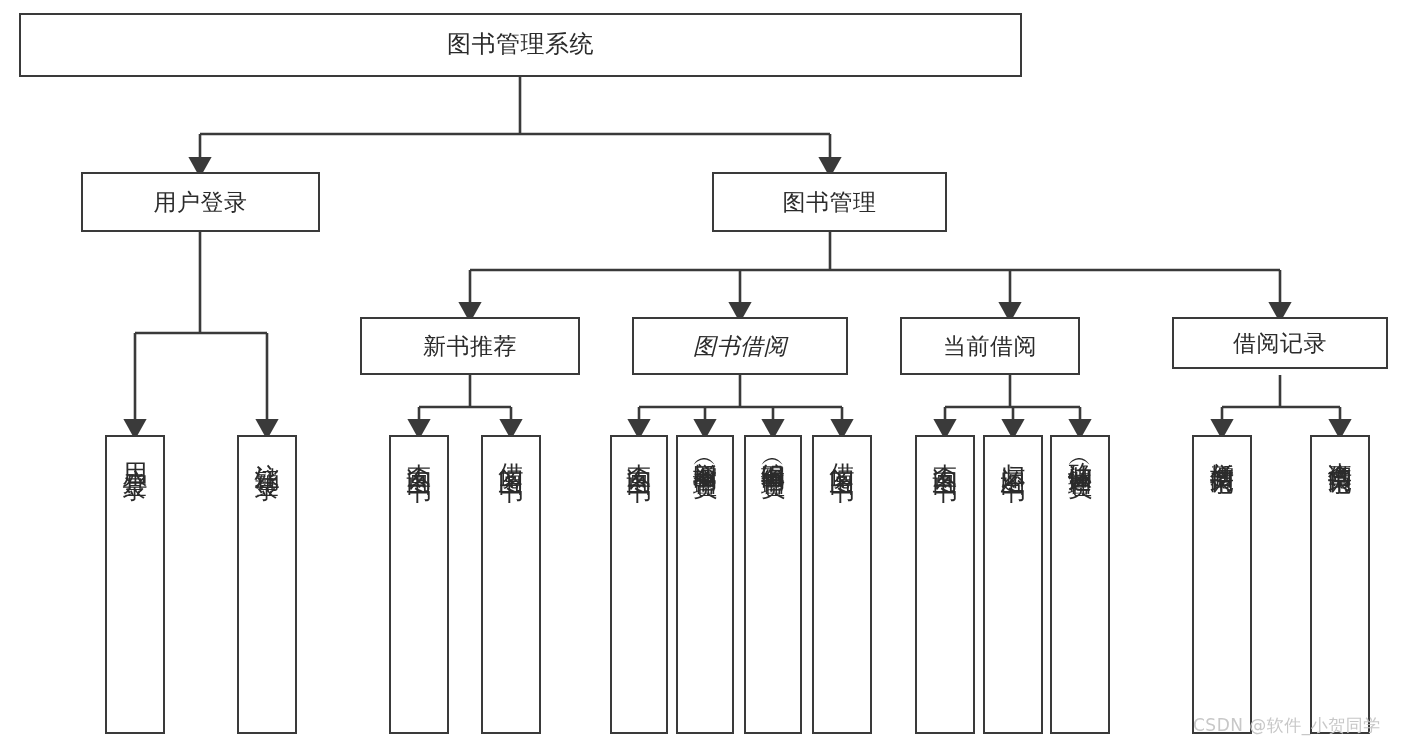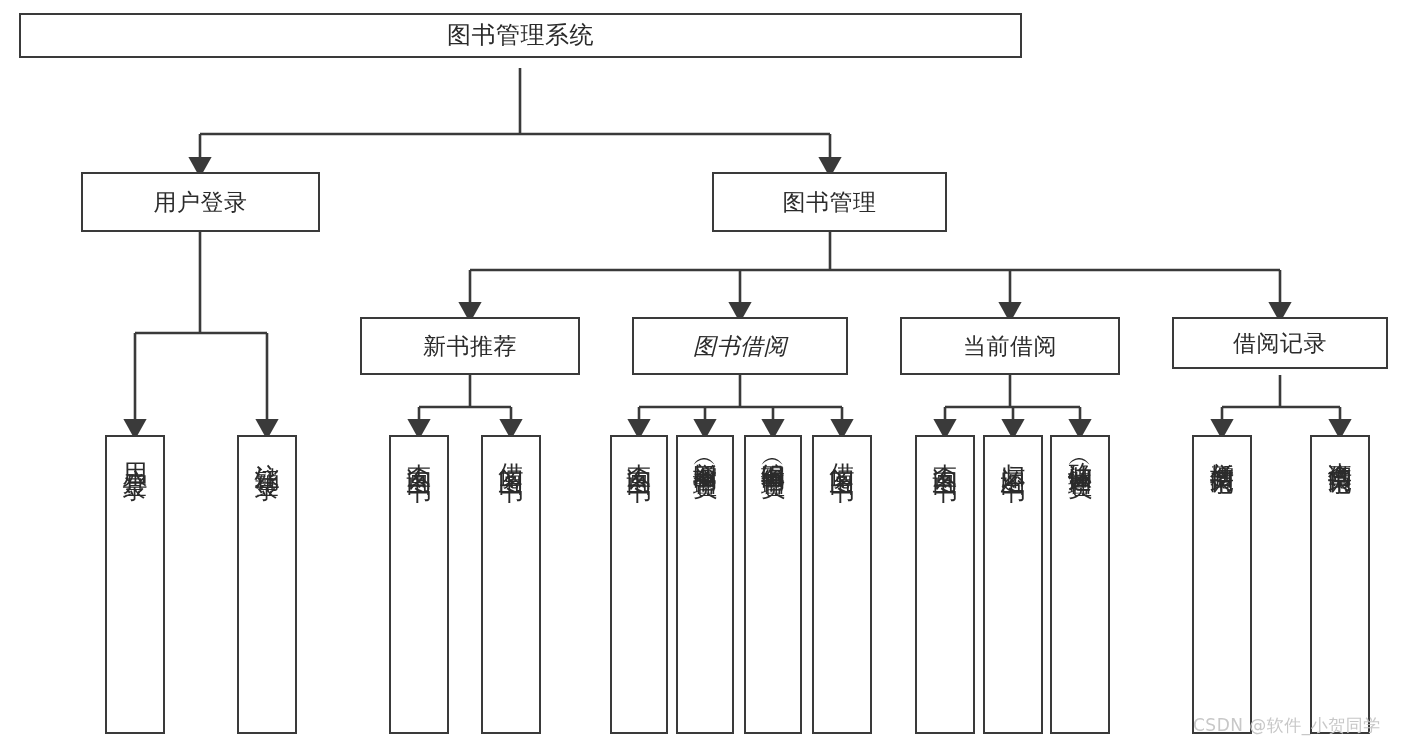--- a/index.html
+++ b/index.html
@@ -124,38 +124,38 @@
       <path d="M1013,407 L1013,422" marker-end="url(#arr)"></path>
       <path d="M1080,407 L1080,422" marker-end="url(#arr)"></path>
 
       <path d="M1280,375 L1280,407"></path>
       <path d="M1222,407 L1340,407"></path>
       <path d="M1222,407 L1222,422" marker-end="url(#arr)"></path>
       <path d="M1340,407 L1340,422" marker-end="url(#arr)"></path>
     </g>
   </svg>
 
-  <div class="node h root" style="left:19px;top:13px;width:1003px;height:45px;">
+  <div class="node h root" style="left:19px;top:13px;width:1003px;height:64px;">
     <span class="label">图书管理系统</span>
   </div>
 
   <div class="node h" style="left:81px;top:172px;width:239px;height:60px;">
     <span class="label">用户登录</span>
   </div>
   <div class="node h" style="left:360px;top:317px;width:220px;height:58px;">
     <span class="label">新书推荐</span>
   </div>
 
   <div class="node h" style="left:712px;top:172px;width:235px;height:60px;">
     <span class="label">图书管理</span>
   </div>
   <div class="node h" style="left:632px;top:317px;width:216px;height:58px;font-style:italic;">
     <span class="label">图书借阅</span>
   </div>
-  <div class="node h" style="left:900px;top:317px;width:220px;height:58px;">
+  <div class="node h" style="left:900px;top:317px;width:180px;height:58px;">
     <span class="label">当前借阅</span>
   </div>
   <div class="node h" style="left:1172px;top:317px;width:216px;height:52px;">
     <span class="label">借阅记录</span>
   </div>
 
   <div class="node v" style="left:105px;top:435px;width:60px;height:299px;">
     <span class="label">用户登录</span>
   </div>
   <div class="node v" style="left:237px;top:435px;width:60px;height:299px;">

